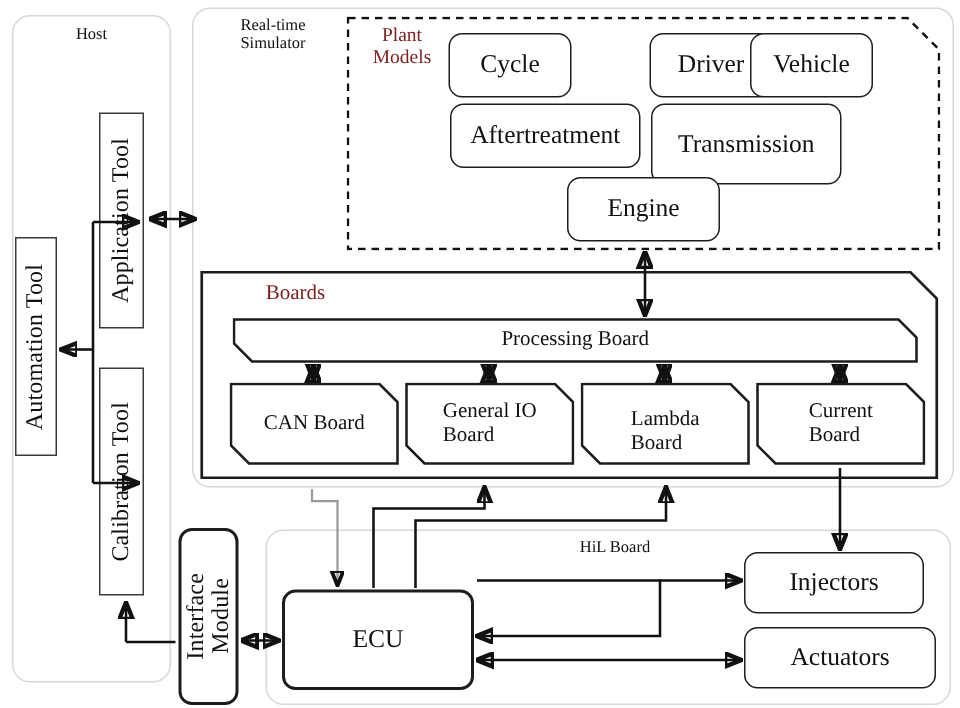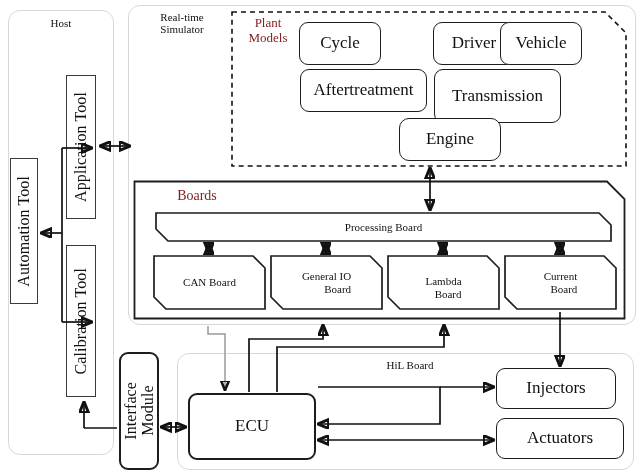--- a/index.html
+++ b/index.html
@@ -99,23 +99,23 @@
     position: absolute;
     box-sizing: border-box;
   }
   .notch-box svg { display: block; position: absolute; top: 0; left: 0; }
   .notch-label {
     position: absolute;
     inset: 0;
     display: flex;
     align-items: center;
     justify-content: center;
-    font-size: 11px;
-    color: #111;
-    text-align: right;
+    font-size: 14px;
+    color: #111;
+    text-align: left;
     line-height: 1.1;
     white-space: pre-line;
   }
 
   
   #wires {
     position: absolute;
     top: 0; left: 0;
     width: 640px;
     height: 472px;
@@ -160,21 +160,21 @@
   <div class="region-label" style="left:238px; top:16px; width:60px;">Plant
 Models</div>
 
   <div class="round-box" style="left:299px; top:22px; width:82px; height:43px;">Cycle</div>
   <div class="round-box" style="left:389px; top:22px; width:82px; height:43px;margin-left:44px;">Driver</div>
   <div class="round-box" style="left:479px; top:22px; width:82px; height:43px;margin-left:21px;">Vehicle</div>
 
   <div class="round-box" style="left:300px; top:69px; width:127px; height:43px;">Aftertreatment</div>
   <div class="round-box" style="left:434px; top:69px; width:127px; height:54px;">Transmission</div>
 
-  <div class="round-box" style="left:399px; top:118px; width:102px; height:43px;border-radius:10px;">Engine</div>
+  <div class="round-box" style="left:378px; top:118px; width:102px; height:43px;">Engine</div>
 
   <div class="notch-box" style="left:133px; top:180px; width:493px; height:140px;">
     <svg width="493" height="140" viewBox="0 0 493 140">
       <path d="M1.5,1.5 L474,1.5 L491.5,19 L491.5,138.5 L1.5,138.5 Z" fill="#ffffff" stroke="#1d1d1d" stroke-width="1.8"></path>
     </svg>
   </div>
   <div class="region-label" style="left:152px; top:188px; width:90px; font-size:14px;">Boards</div>
 
   <div class="notch-box" style="left:155px; top:212px; width:457px; height:30px;">
     <svg width="457" height="30" viewBox="0 0 457 30">

